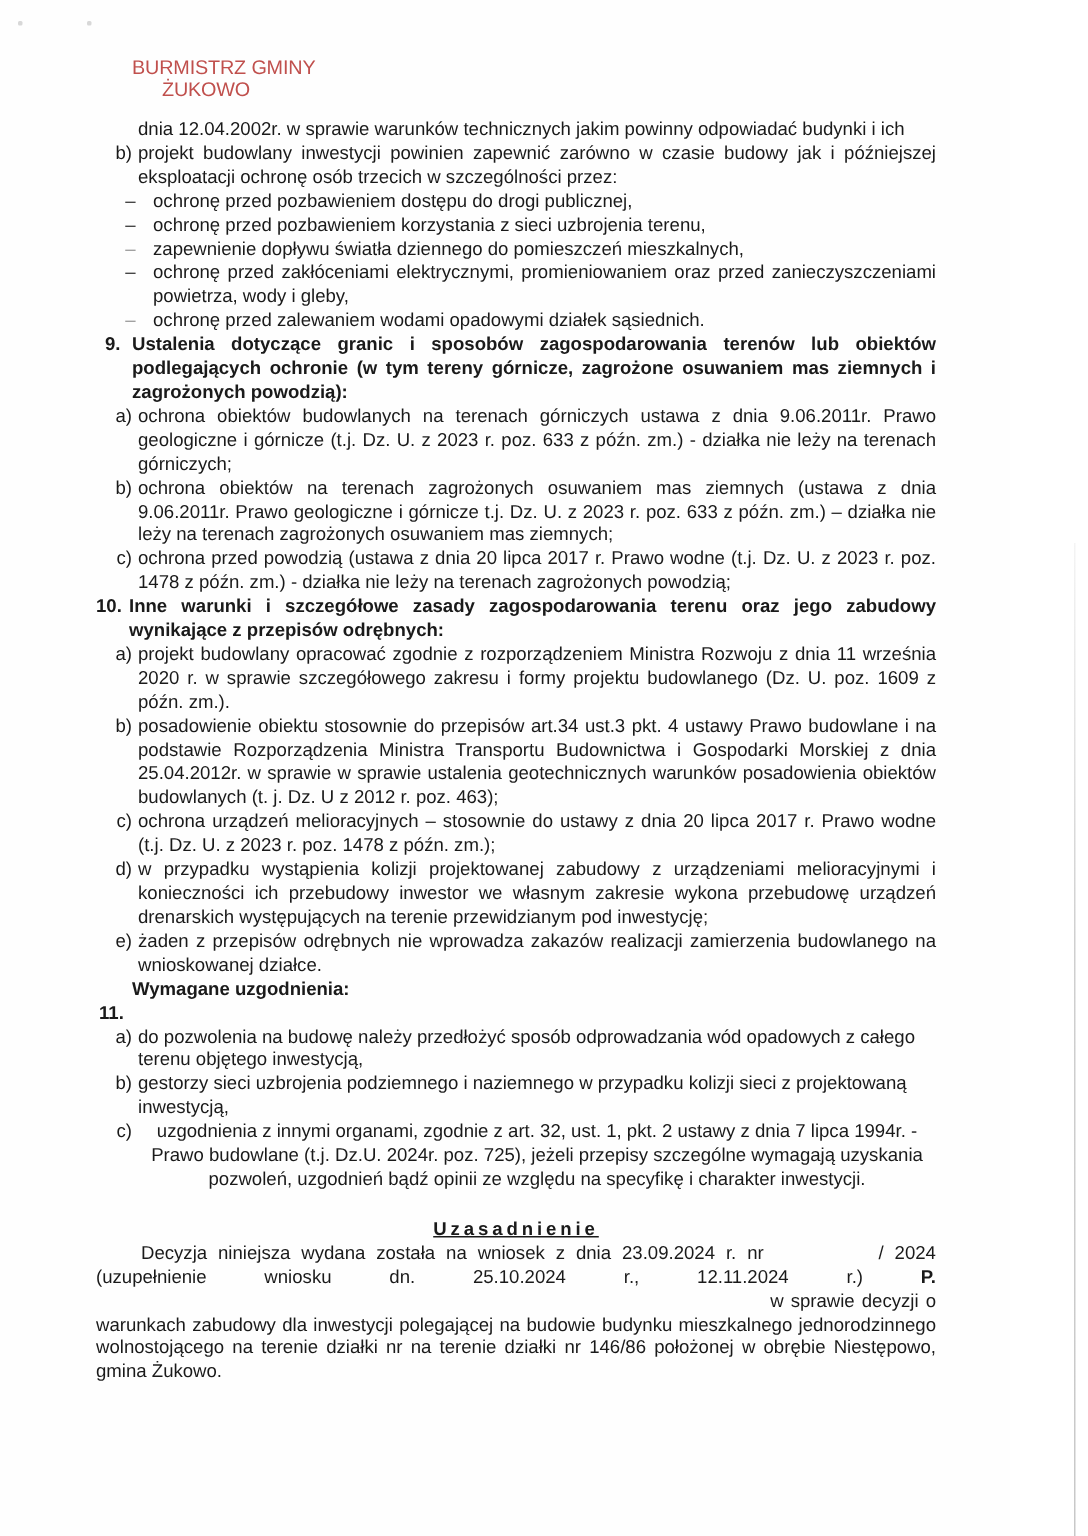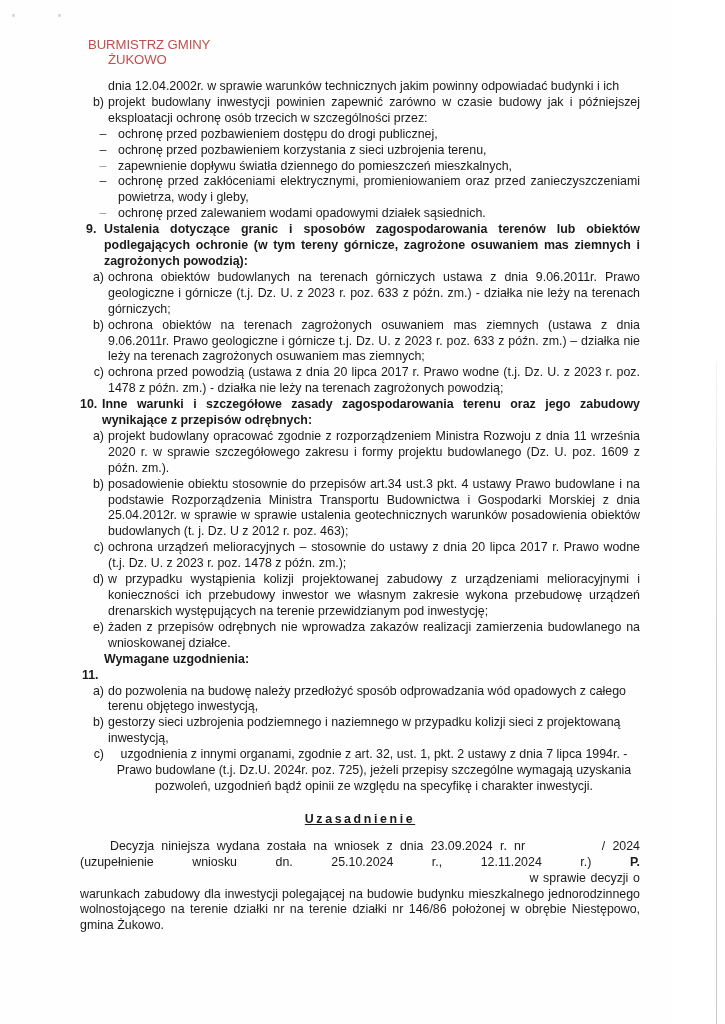--- a/index.html
+++ b/index.html
@@ -4,35 +4,35 @@
 <style>
   html, body { margin: 0; padding: 0; background: #ffffff; }
   body { width: 725px; height: 1024px; position: relative; overflow: hidden;
          font-family: "Liberation Sans", "DejaVu Sans", sans-serif; color: #1a1a1a; }
   .page { position: absolute; left: 0; top: 0; width: 673px; height: 1024px; background: #fefefe; }
   .scan-mark { position: absolute; top: 14px; width: 3px; height: 3px; background: #d8d8d8; border-radius: 1px; }
   .scan-edge { position: absolute; left: 716px; top: 362px; width: 1px; height: 662px;
                background: linear-gradient(#f4f4f4, #cfcfcf 40%, #c8c8c8); }
   .header { position: absolute; left: 88px; top: 37px; color: #c0504d; font-size: 13.2px; line-height: 15px; letter-spacing: -0.1px; }
   .header .l2 { padding-left: 20px; }
-  .content { position: absolute; left: 80px; top: 79px; width: 560px; font-size: 12.4px; line-height: 15.9px; }
+  .content { position: absolute; left: 64px; top: 79px; width: 560px; font-size: 12.4px; line-height: 15.9px; }
   .row { display: flex; align-items: flex-start; }
   .row .mk { flex: 0 0 auto; }
   .row .tx { flex: 1 1 auto; text-align: justify; }
   .lvl1 .mk { width: 28px; text-align: right; padding-right: 4px; box-sizing: border-box; }
   .lvl1 .tx { }
   .cont { padding-left: 28px; text-align: justify; }
   .dash .mk { width: 38px; text-align: center; padding-left: 8px; box-sizing: border-box; color: #333; }
   .dash .mk.light { color: #999; }
   .sec { font-weight: bold; }
   .sec .mk { width: 18px; padding-left: 0; }
   .sec10 .mk { width: 22px; }
   .sec11 .mk { width: 22px; font-weight: bold; margin-top: 16px; }
   .uz-title { text-align: center; font-weight: bold; letter-spacing: 2.6px; margin-top: 17px; text-decoration: underline; }
-  .para { text-align: justify; margin-top: 11px; }
+  .para { text-align: justify; }
   .indent { text-indent: 30px; }
   .redact { display: inline-block; height: 10px; background: transparent; vertical-align: middle; }
 </style>
 </head>
 <body>
 
 <div class="page">
   <div class="scan-mark" style="left:12px"></div>
   <div class="scan-mark" style="left:58px"></div>
   <div class="scan-edge"></div>

